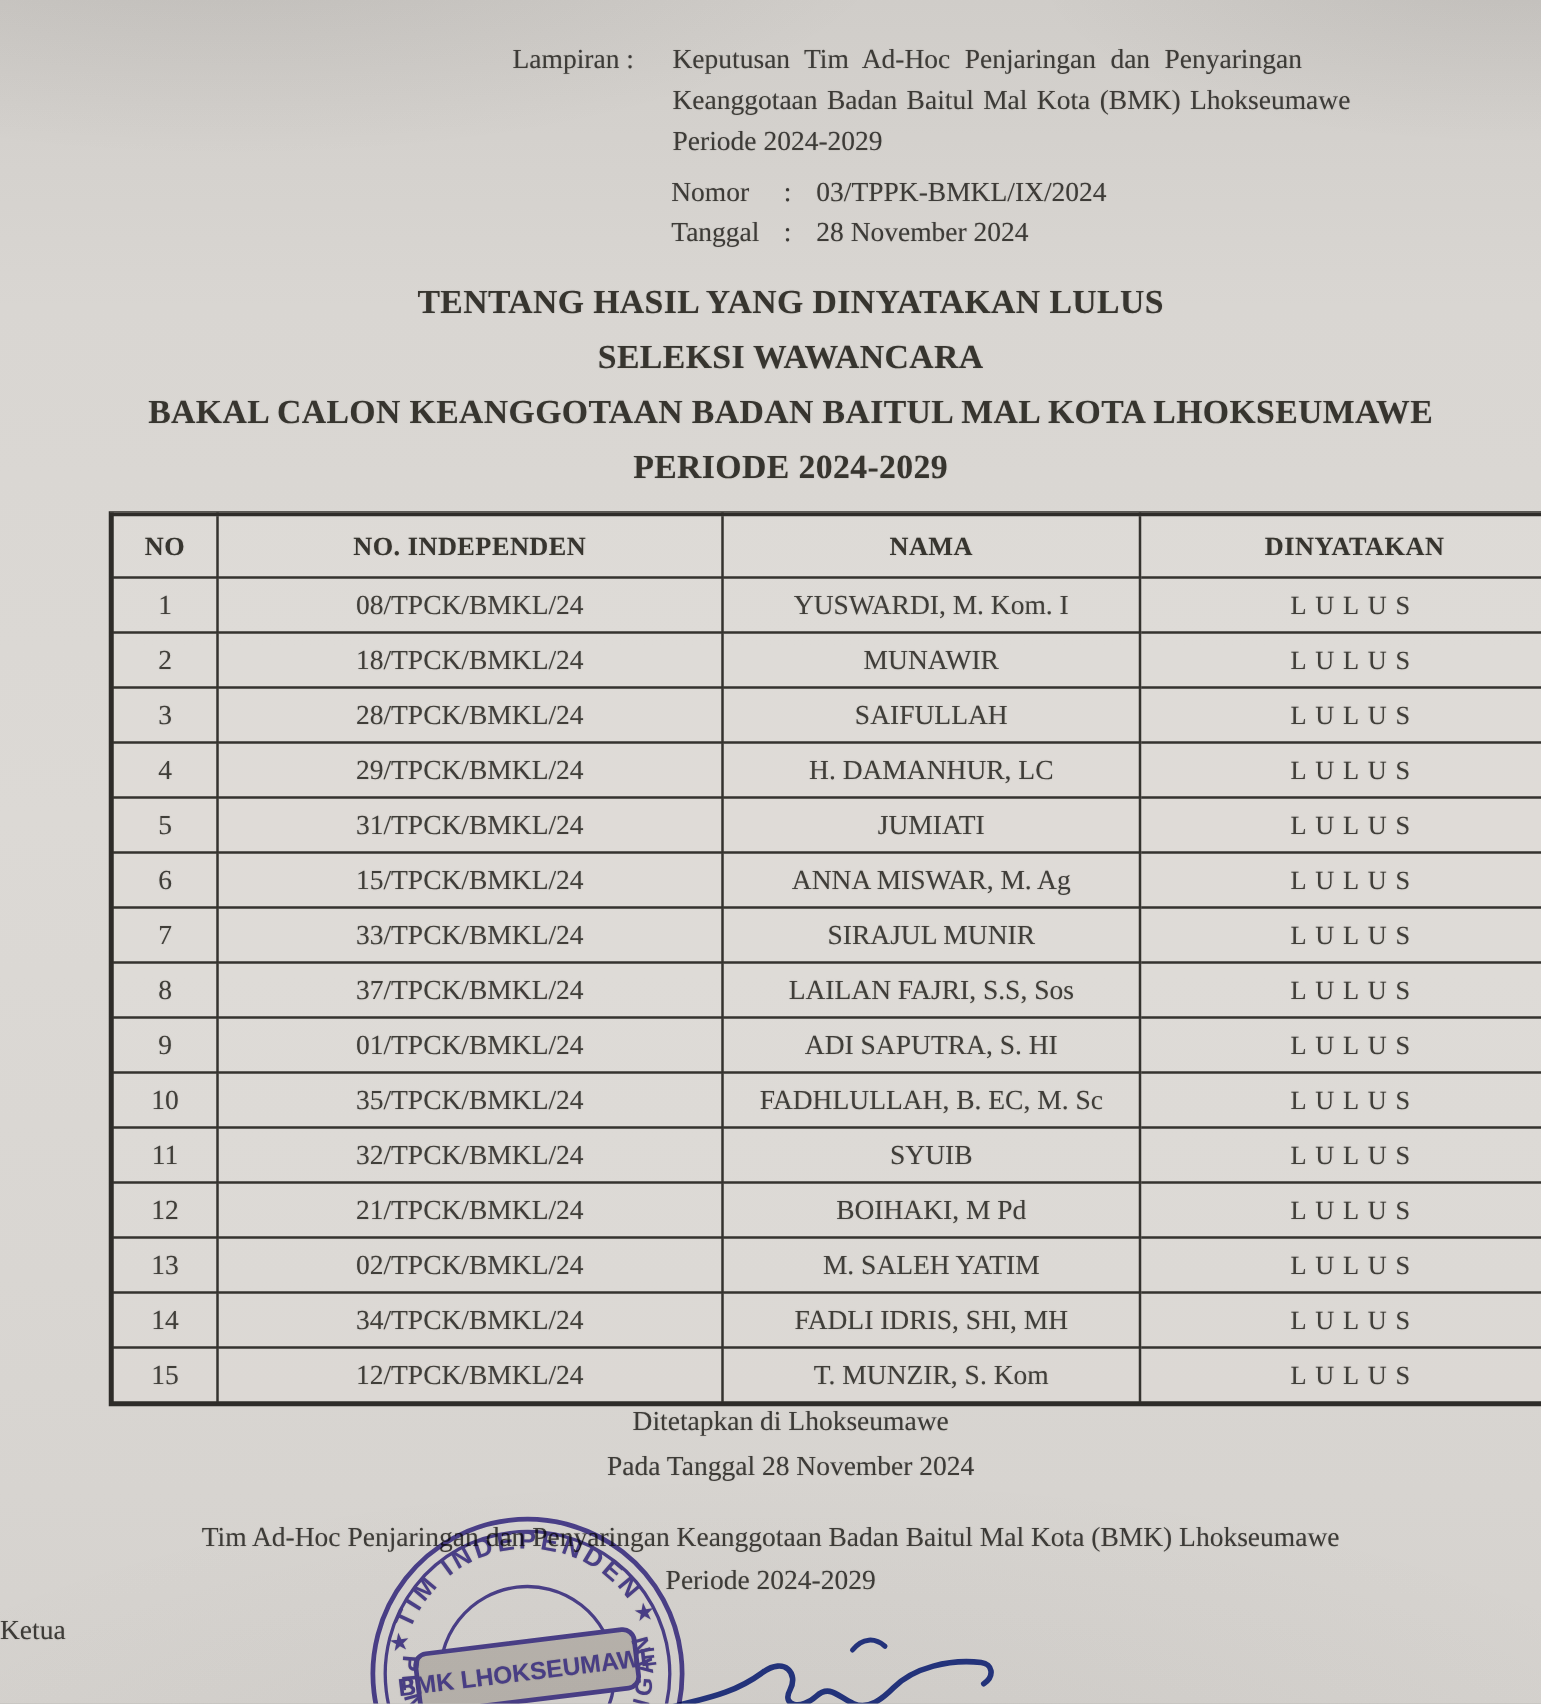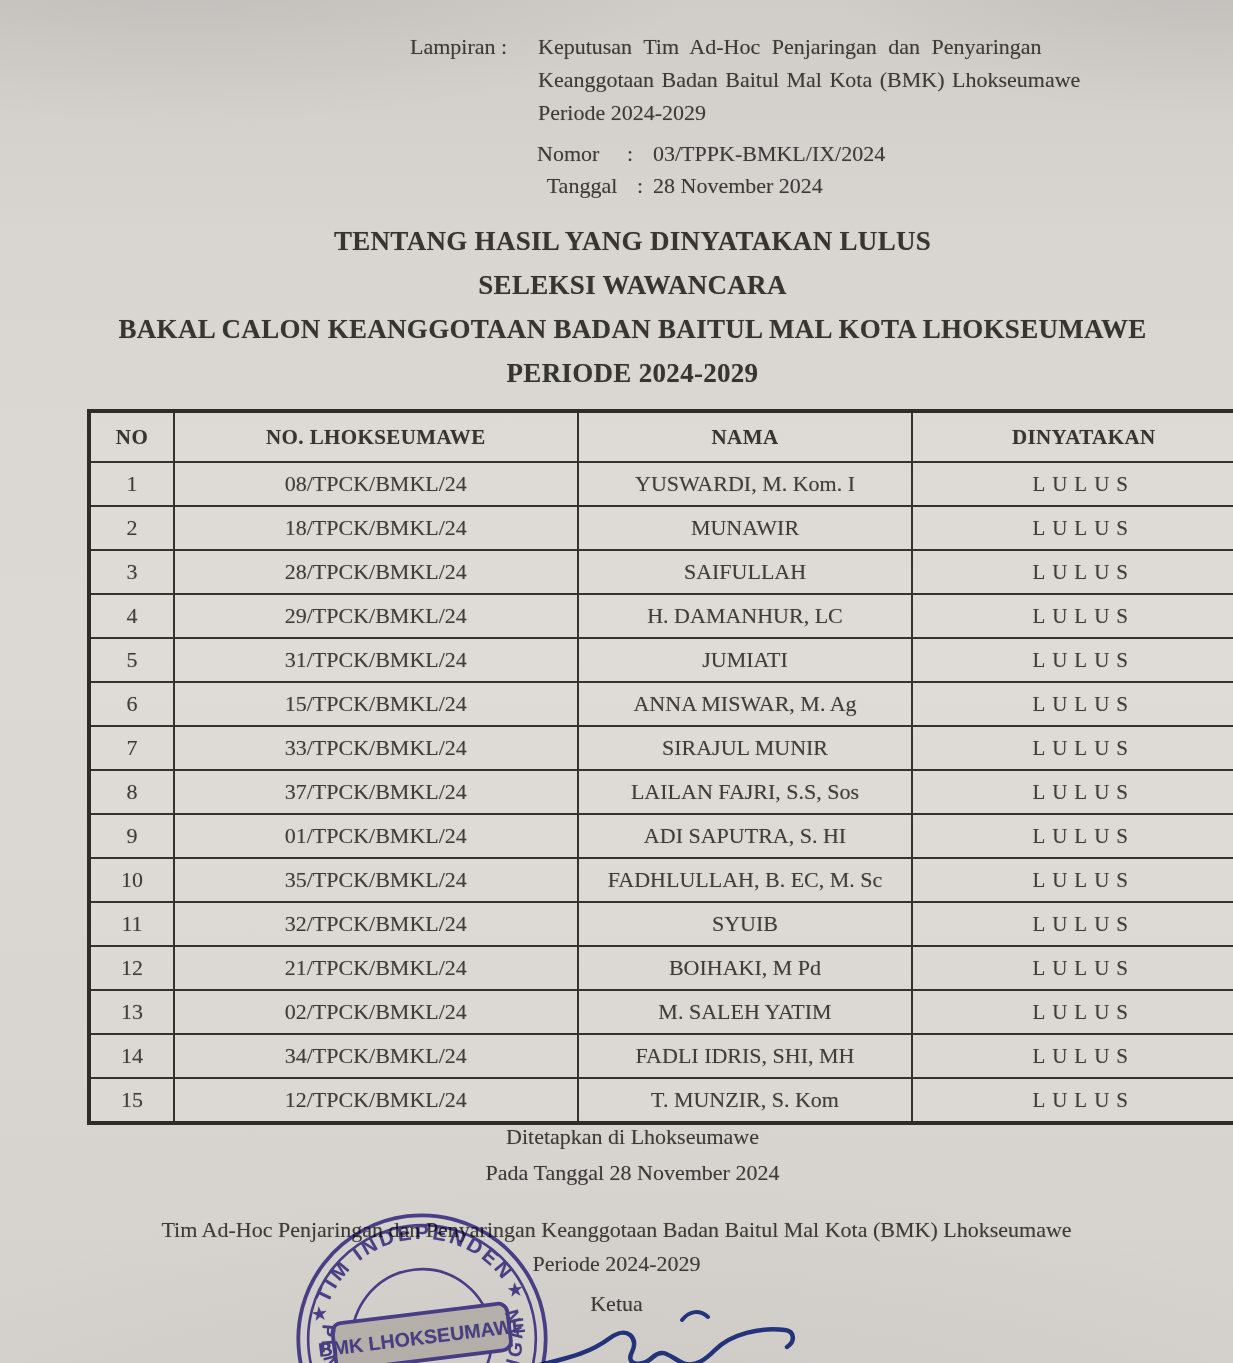--- a/index.html
+++ b/index.html
@@ -22,21 +22,21 @@
   .lampiran { position:absolute; left:410px; top:30px; width:730px; display:flex; font-size:22px; line-height:33px; }
   .lampiran .lbl { width:128px; flex:none; }
   .lampiran .content { width:600px; }
   .lampiran .content .l1 { word-spacing:6px; }
   .lampiran .content .l2 { word-spacing:2px; }
 
   .numline { position:absolute; left:537px; display:flex; font-size:22px; }
   .numline .lbl { width:90px; flex:none; }
   .numline .sep { width:26px; flex:none; }
   .nomor { top:141px; }
-  .tanggal { top:173px;text-align:center; }
+  .tanggal { top:173px; }
 
   
   .title { position:absolute; left:16px; top:219px; width:100%; text-align:center; font-weight:bold; font-size:27px; color:#37352f; }
   .title div { line-height:44px; letter-spacing:0.3px; }
 
   
   table.results {
     position:absolute; left:88px; top:410px; width:1169px;
     border-collapse:collapse;
     font-size:22px;
@@ -54,21 +54,21 @@
   td.col-dinyatakan { letter-spacing:7px; font-size:21px; }
   th.w-no { width:73px; } th.w-pend { width:366px; } th.w-nama { width:303px; } th.w-din { width:310px; }
 
   
   .closing { position:absolute; left:0; top:1119px; width:100%; text-align:center; font-size:22px; }
   .closing div { line-height:36px;margin-left:32px; }
 
   .committee { position:absolute; left:0; top:1213px; width:100%; text-align:center; font-size:22px; }
   .committee div { line-height:34px; }
 
-  .signer { position:absolute; left:0; top:1291px; width:100%; text-align:center; font-size:22px; }
+  .signer { position:absolute; left:0; top:1291px; width:100%; text-align:left; font-size:22px; }
 
   
   .stamp {
     position:absolute; left:293px; top:1210px; width:258px; height:258px;
     transform:rotate(-7deg);
     mix-blend-mode:multiply;
     opacity:0.92;
   }
   .stamp svg { width:100%; height:100%; }
   .stamp text, .stamp textPath {
@@ -112,21 +112,21 @@
     <div>TENTANG HASIL YANG DINYATAKAN LULUS</div>
     <div>SELEKSI WAWANCARA</div>
     <div>BAKAL CALON KEANGGOTAAN BADAN BAITUL MAL KOTA LHOKSEUMAWE</div>
     <div>PERIODE 2024-2029</div>
   </div>
 
   <table class="results">
     <thead>
       <tr>
         <th class="w-no">NO</th>
-        <th class="w-pend">NO. LHOKSEUMAWE</th>
+        <th class="w-pend">NO. INDEPENDEN</th>
         <th class="w-nama">NAMA</th>
         <th class="w-din">DINYATAKAN</th>
       </tr>
     </thead>
     <tbody>
         <tr>
           <td class="col-no">1</td>
           <td class="col-pendaftaran">08/TPCK/BMKL/24</td>
           <td class="col-nama">YUSWARDI, M. Kom. I</td>
           <td class="col-dinyatakan">LULUS</td>

